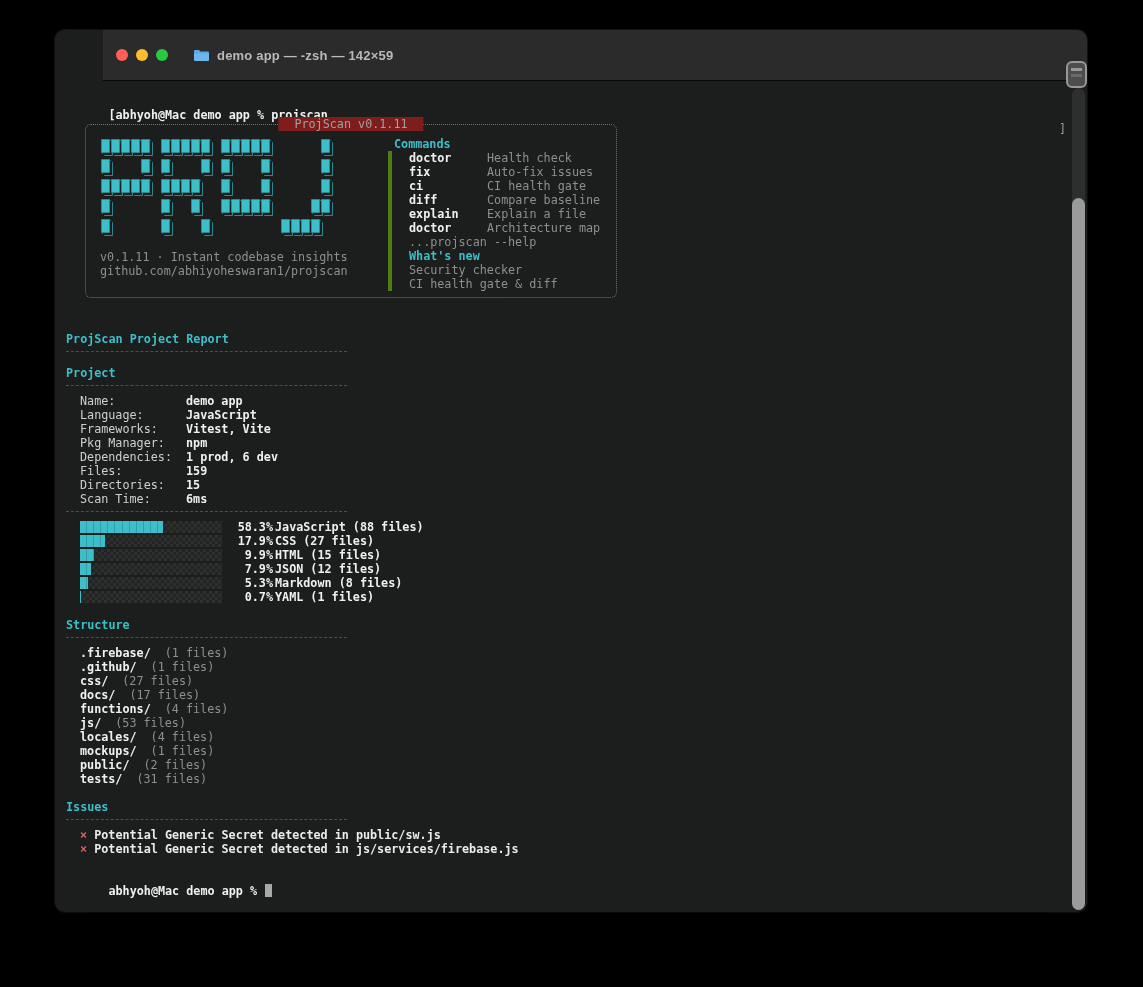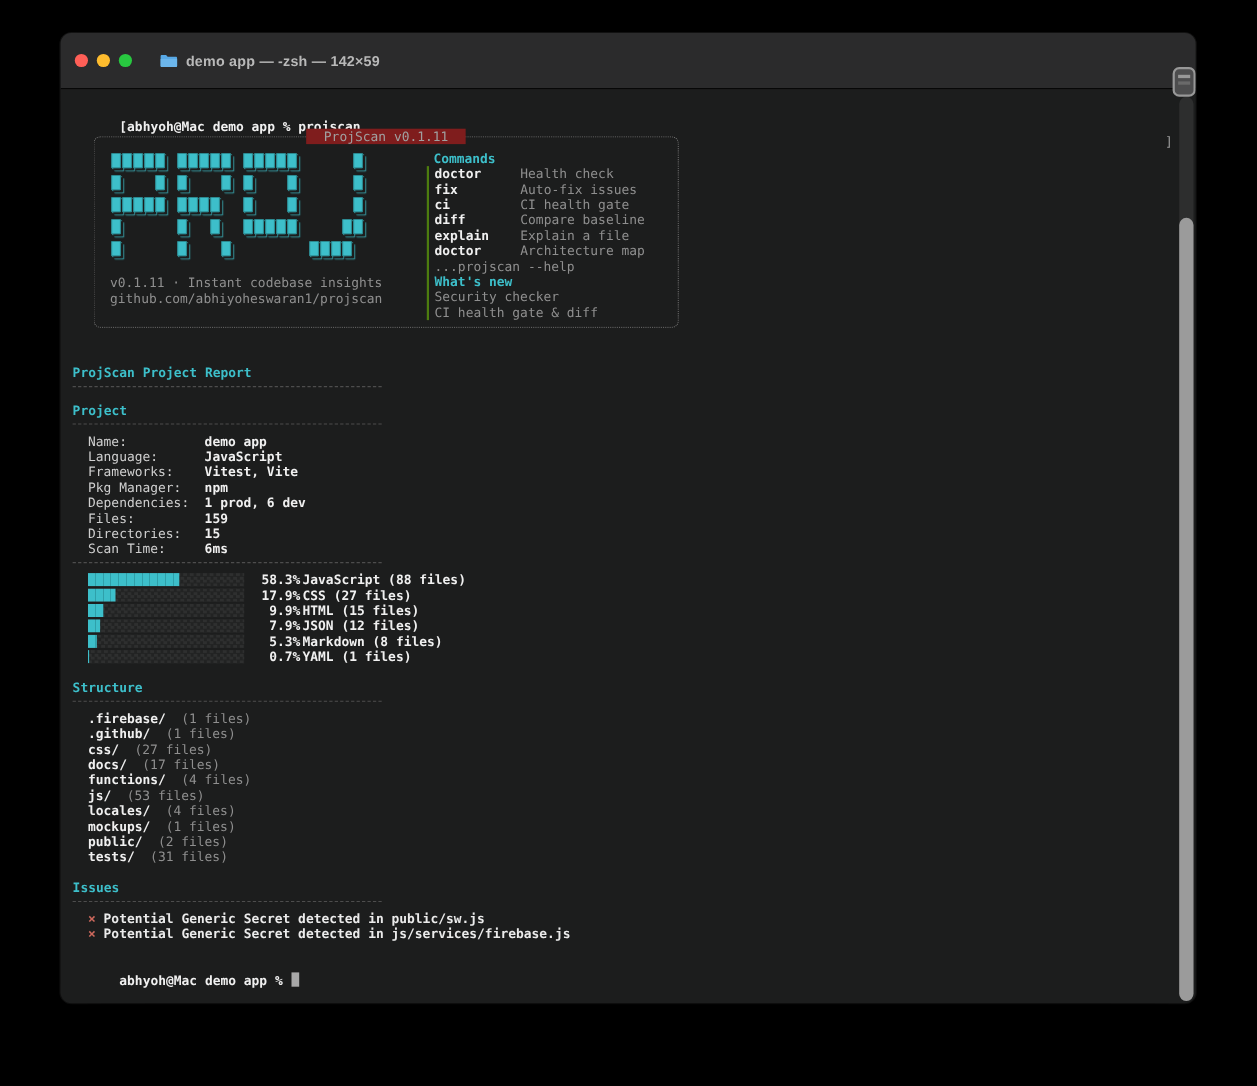--- a/index.html
+++ b/index.html
@@ -8,20 +8,21 @@
 
   .window {
     position:absolute; left:55px; top:30px; width:1032px; height:882px;
     background:#1c1d1d; border-radius:10px; overflow:hidden;
     box-shadow:0 22px 60px rgba(0,0,0,.65), 0 0 0 1px rgba(255,255,255,.08);
   }
   .titlebar {
     height:51px; background:#2b2b2c; border-bottom:1px solid #070707;
     display:flex; align-items:center; padding:7px 13px;
     font-family:"Liberation Sans", sans-serif;
+    margin-left:48px;
   }
   .dot { width:12px; height:12px; border-radius:50%; margin-right:8px; }
   .dot.red { background:#ff5f57; }
   .dot.yellow { background:#febc2e; }
   .dot.green { background:#28c840; }
   .proxy-icon { margin-left:17px; margin-right:7px; display:flex; align-items:center; }
   .win-title { color:#b9b9b9; font-size:13px; font-weight:bold; letter-spacing:.2px; }
 
   .term {
     position:relative; height:924px; padding:13px 0 0 11px;
@@ -46,21 +47,21 @@
     background:#7f1d1d; padding:0 9px; color:#a0a0a0; white-space:pre;
   }
   .left-col { width:288px; }
   .proj-logo { margin:2px 0 0 1px; filter:drop-shadow(2px 2px 0 #1c1d1d) drop-shadow(1px 1px 0 rgba(61,191,202,.65)); }
   .logo-row { display:flex; gap:1px; margin-bottom:6px; height:14px; }
   .logo-cell { width:9px; height:14px; }
   .logo-cell.on { background:#3dbfca; box-shadow:inset 0 0 0 1px rgba(0,0,0,.28); border-radius:1px; }
   .taglines { margin-top:17px; }
 
   .right-col { padding-top:0; }
-  .cmd-block { border-left:2px solid #4d7c0f; padding-left:5px; }
+  .cmd-block { border-left:4px solid #4d7c0f; padding-left:17px; }
   .cmd-hdr { margin-left:6px; }
   .cmd-name { display:inline-block; width:78px; font-weight:bold; color:#f0f0f0; }
 
   
   .sec-h { margin-top:14px; }
   .report-h { margin-top:34px; }
   .divider { margin:5px 0 8px 0; width:281px; border-top:1px dashed #4d4d4d; height:0; }
   .indent { margin-left:14px; }
 
   .p-label { display:inline-block; width:106px; color:#cfcfcf; }

